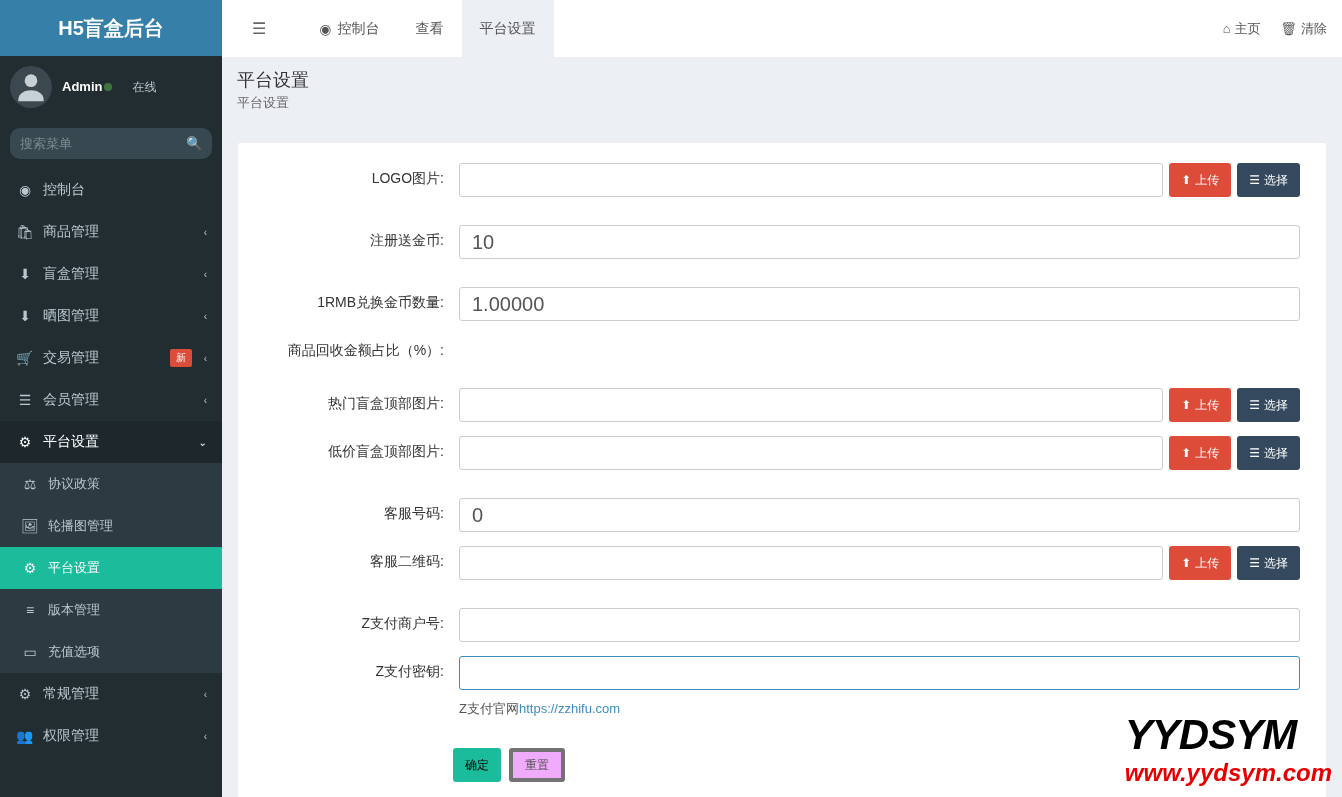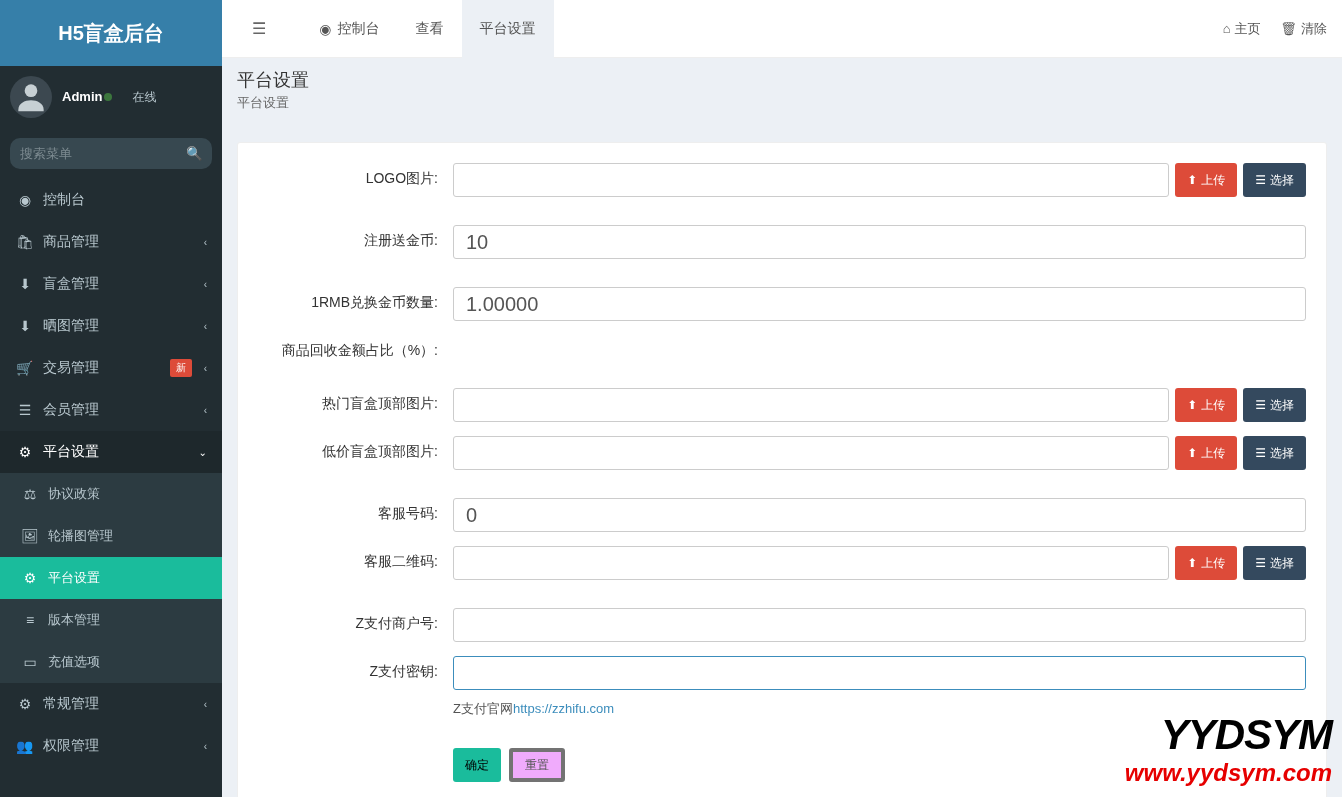--- a/index.html
+++ b/index.html
@@ -1,19 +1,19 @@
 <!DOCTYPE html>
 <html><head>
   <meta charset="utf-8">
   <style>
     * { margin: 0; padding: 0; box-sizing: border-box; }
     body { font-family: "Helvetica Neue", Arial, "Microsoft YaHei", sans-serif; font-size: 14px; color: #333; background: #ecf0f5; overflow-x: hidden; }
     
     .sidebar { position: fixed; left: 0; top: 0; width: 222px; height: 100vh; background: #222d32; color: #b8c7ce; z-index: 100; }
-    .logo { height: 66px; background: #367fa9; color: #fff; font-size: 20px; font-weight: 600; display: flex; align-items: center; justify-content: center; }
+    .logo { height: 56px; background: #367fa9; color: #fff; font-size: 20px; font-weight: 600; display: flex; align-items: center; justify-content: center; }
     .user-panel { padding: 10px; display: flex; align-items: center; gap: 10px; }
     .user-avatar { width: 42px; height: 42px; border-radius: 50%; background: #3c4850; display: flex; align-items: center; justify-content: center; }
     .user-avatar svg { width: 38px; height: 38px; }
     .user-info { display: flex; flex-direction: row; gap: 2px; }
     .user-name { color: #fff; font-weight: 600; font-size: 13px; }
     .user-status { font-size: 12px; display: flex; align-items: center; gap: 20px; }
     .status-dot { width: 8px; height: 8px; background: #3c763d; border-radius: 50%; display: inline-block; }
     
     .search-box { margin: 10px; position: relative; }
     .search-input { width: 100%; background: #374850; border: none; padding: 8px 30px 8px 10px; color: #ccc; border-radius: 10px; font-size: 13px; }
@@ -39,36 +39,36 @@
     .tab.active { background: #ecf0f5; }
     .topbar-right { display: flex; align-items: center; gap: 20px; color: #555; font-size: 13px; }
     .topbar-link { display: flex; align-items: center; gap: 4px; cursor: pointer; }
     
     .content { padding: 15px; }
     .breadcrumb { padding: 10px 15px 15px; }
     .breadcrumb h1 { font-size: 18px; font-weight: 500; color: #333; margin-bottom: 2px; }
     .breadcrumb p { font-size: 13px; color: #666; }
     
     .panel { background: #fff; border: 1px solid #eee; border-radius: 3px; padding: 20px 0; }
-    .form-group { display: flex; align-items: flex-start; margin-bottom: 28px; padding: 0 20px; }
+    .form-group { display: flex; align-items: flex-start; margin-bottom: 28px; padding: 0 26px; }
     .form-group.has-help { margin-bottom: 30px; }
     .form-label { width: 195px; text-align: right; padding-right: 15px; padding-top: 7px; color: #333; font-size: 14px; flex-shrink: 0; }
     .form-control-wrap { flex: 1; display: flex; gap: 6px; flex-direction: column; }
     .form-control-row { display: flex; gap: 6px; }
     .form-control { flex: 1; padding: 7px 12px; border: 1px solid #ccc; border-radius: 3px; font-size: 20px; color: #555; height: 34px; }
     .btn { padding: 7px 12px; border: none; border-radius: 3px; font-size: 12px; cursor: pointer; display: inline-flex; align-items: center; gap: 4px; white-space: nowrap; height: 34px; }
     .btn-danger { background: #dd4b39; color: #fff; }
     .btn-dark { background: #34495e; color: #fff; }
     .btn-success { background: #1abc9c; color: #000000; }
     .btn-default { background: #f0abfc; color: #555; border: 4px solid #737373; }
     .help-text { font-size: 13px; color: #555; margin-top: 4px; }
     .help-text a { color: #3c8dbc; text-decoration: none; }
     .form-actions { padding-left: 215px; display: flex; gap: 8px; margin-top: 20px; }
     
-    .watermark { position: fixed; right: 10px; bottom: 10px; pointer-events: none; font-style: italic; font-weight: bold; text-align: right; z-index: 200; }
+    .watermark { position: fixed; right: 10px; bottom: 10px; pointer-events: none; font-style: italic; font-weight: bold; text-align: left; z-index: 200; }
     .watermark .line1 { font-size: 42px; color: #000; letter-spacing: -1px; }
     .watermark .line2 { font-size: 24px; color: #e60000; }
   </style>
 </head>
 <body>
 
 <aside class="sidebar">
   <div class="logo">H5盲盒后台</div>
   <div class="user-panel">
     <div class="user-avatar">

